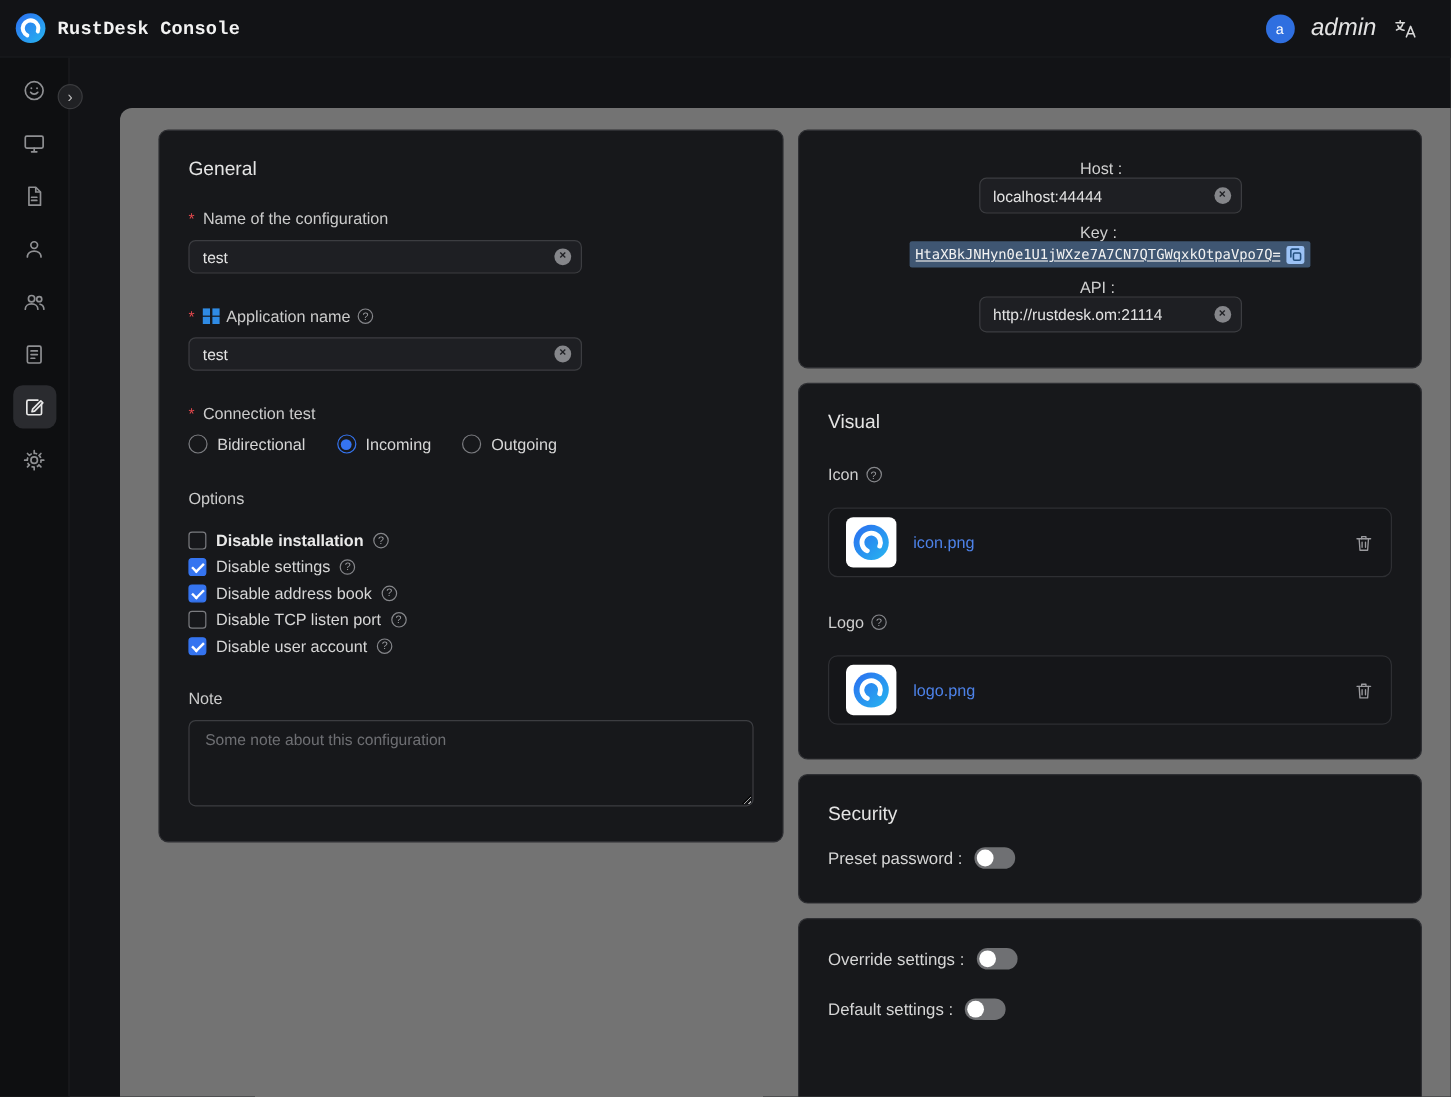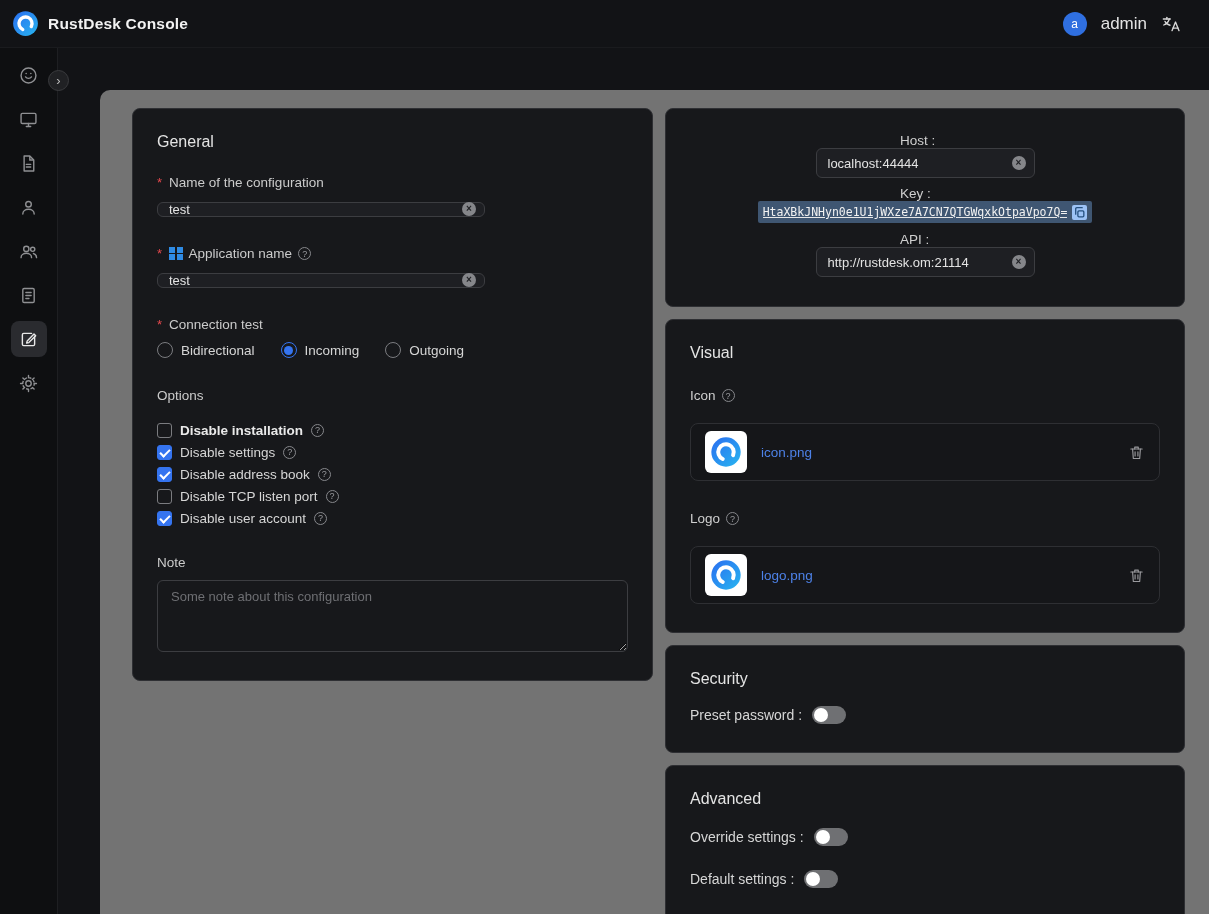--- a/index.html
+++ b/index.html
@@ -11,27 +11,27 @@
   }
 
   
   .header {
     position:absolute; top:0; left:0; right:0; height:48px; z-index:5;
     display:flex; align-items:center; justify-content:space-between;
     padding:0 28px 0 12px; background:#121316; border-bottom:1px solid #1a1b1e;
   }
   .brand { display:flex; align-items:center; gap:9px; }
   .brand .logo-svg { width:27px; height:27px; }
-  .brand-title { font-size:15.5px; font-weight:700; color:#f2f2f2; letter-spacing:.2px; }
+  .brand-title { font-size:15.5px; font-weight:700; color:#f2f2f2; letter-spacing:.2px;font-family:Liberation Mono, monospace; }
   .header-right { display:flex; align-items:center; gap:14px; }
   .avatar {
     width:24px; height:24px; border-radius:50%; background:#2f6fe0; color:#fff;
     font-size:12px; display:flex; align-items:center; justify-content:center;
   }
-  .user-name { font-size:17px; color:#e3e3e3; }
+  .user-name { font-size:20px; color:#e3e3e3;font-style:italic; }
   .translate-icon svg { width:20px; height:20px; display:block; }
 
   
   .sidebar {
     position:absolute; top:48px; left:0; bottom:0; width:58px; z-index:2;
     background:#0e0f11; border-right:1px solid #1e1f22;
     display:flex; flex-direction:column; align-items:center; padding-top:5px;
   }
   .side-item {
     width:36px; height:36px; margin:4px 0; border-radius:8px;
@@ -64,21 +64,21 @@
 
   
   .left-card .card-title { margin-bottom:24px; }
   .field-label {
     display:flex; align-items:center; gap:6px;
     font-size:13.5px; color:#cbcbcb; margin-bottom:10px;
   }
   .asterisk { color:#e5484d; font-size:13px; margin-right:1px; }
   .input-wrap { position:relative; width:328px; margin-bottom:28px; }
   input.text-input {
-    width:100%; height:15px; background:#1e1f23; border:1px solid #3c3d41;
+    width:100%; height:28px; background:#1e1f23; border:1px solid #3c3d41;
     border-radius:6px; color:#e3e3e3; font-size:13px; padding:0 30px 0 11px;
     font-family:inherit; outline:none;
   }
   .clear-icon {
     position:absolute; right:9px; top:50%; transform:translateY(-50%);
     width:14px; height:14px; border-radius:50%; background:#85868a; color:#1e1f23;
     font-size:10px; line-height:14px; text-align:center; font-weight:700; cursor:pointer;
   }
   .help-icon {
     width:13px; height:13px; border-radius:50%; border:1px solid #86878b; color:#9a9b9f;
@@ -427,21 +427,20 @@
         <div class="card-title">Security</div>
         <div class="toggle-row">
           <span>Preset password :</span>
           <span class="switch">
               <span class="knob"></span>
             </span>
         </div>
       </div>
 
       <div class="card advanced-card">
-        <div class="card-title">Advanced</div>
         <div class="toggle-row">
           <span>Override settings :</span>
           <span class="switch">
               <span class="knob"></span>
             </span>
         </div>
         <div class="toggle-row">
           <span>Default settings :</span>
           <span class="switch">
               <span class="knob"></span>

